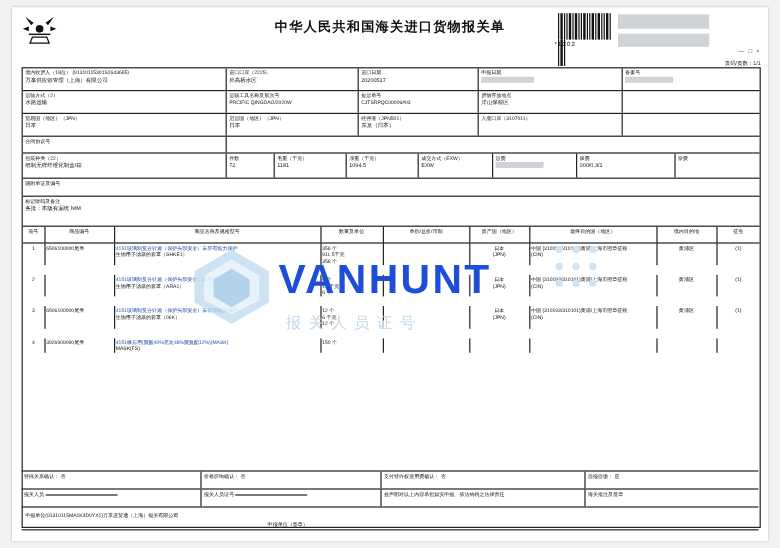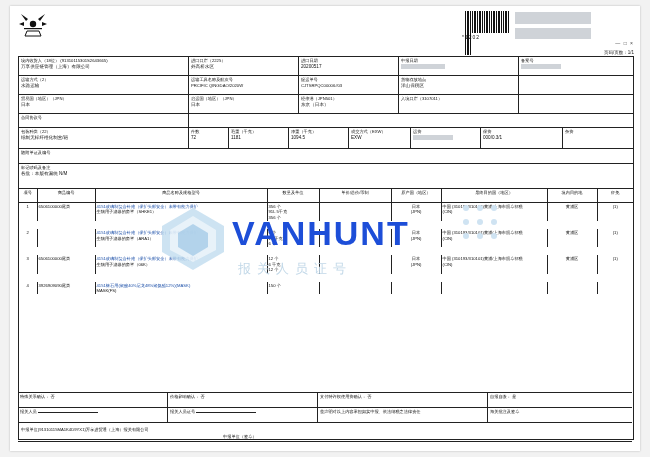--- a/index.html
+++ b/index.html
@@ -81,20 +81,21 @@
         <path d="M27 2 L20 7 L22 9 Z"></path>
         <circle cx="15" cy="12" r="3.2"></circle>
         <path d="M15 15.5 L15 24"></path>
         <rect x="6" y="16" width="18" height="1.2"></rect>
         <path d="M7 24 L23 24 L21 19 L9 19 Z" fill="none" stroke="#111" stroke-width="1"></path>
         <path d="M1 12 L6 10 L6 14 Z"></path>
         <path d="M29 12 L24 10 L24 14 Z"></path>
       </g>
     </svg>
 
+    <div class="title">中华人民共和国海关进口货物报关单</div>
 
     <div class="barcode">
       <i></i><i class="w"></i><i></i><i></i><i class="w"></i><i></i><i class="w"></i><i></i><i></i><i class="w"></i><i></i><i></i><i class="w"></i><i></i><i class="w"></i><i></i><i></i><i class="w"></i><i></i><i></i><i class="w"></i><i></i>
     </div>
     <div class="barnum">*1202</div>
 
     <div class="redact hdr-redact-a"></div>
     <div class="redact hdr-redact-b"></div>
 
     <div class="win-ctl">— □ ×</div>

